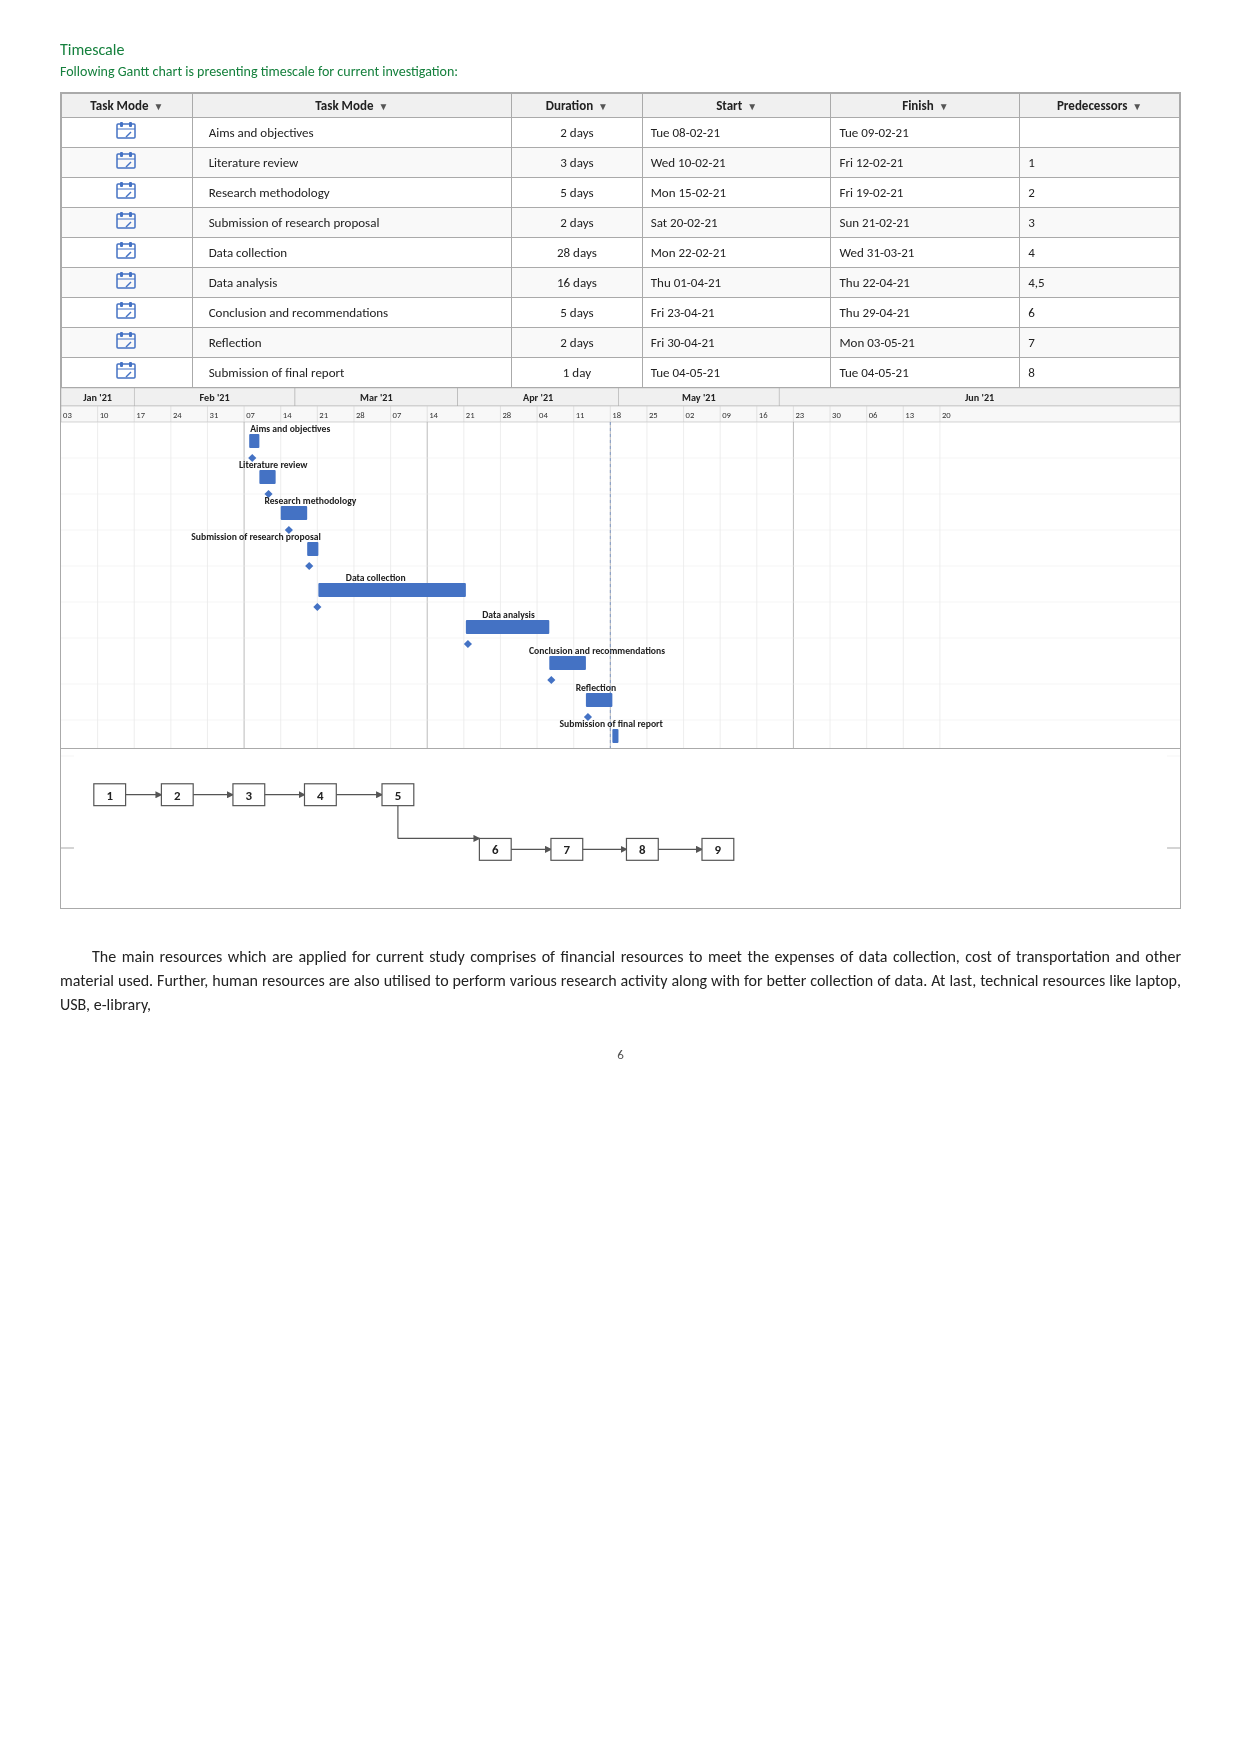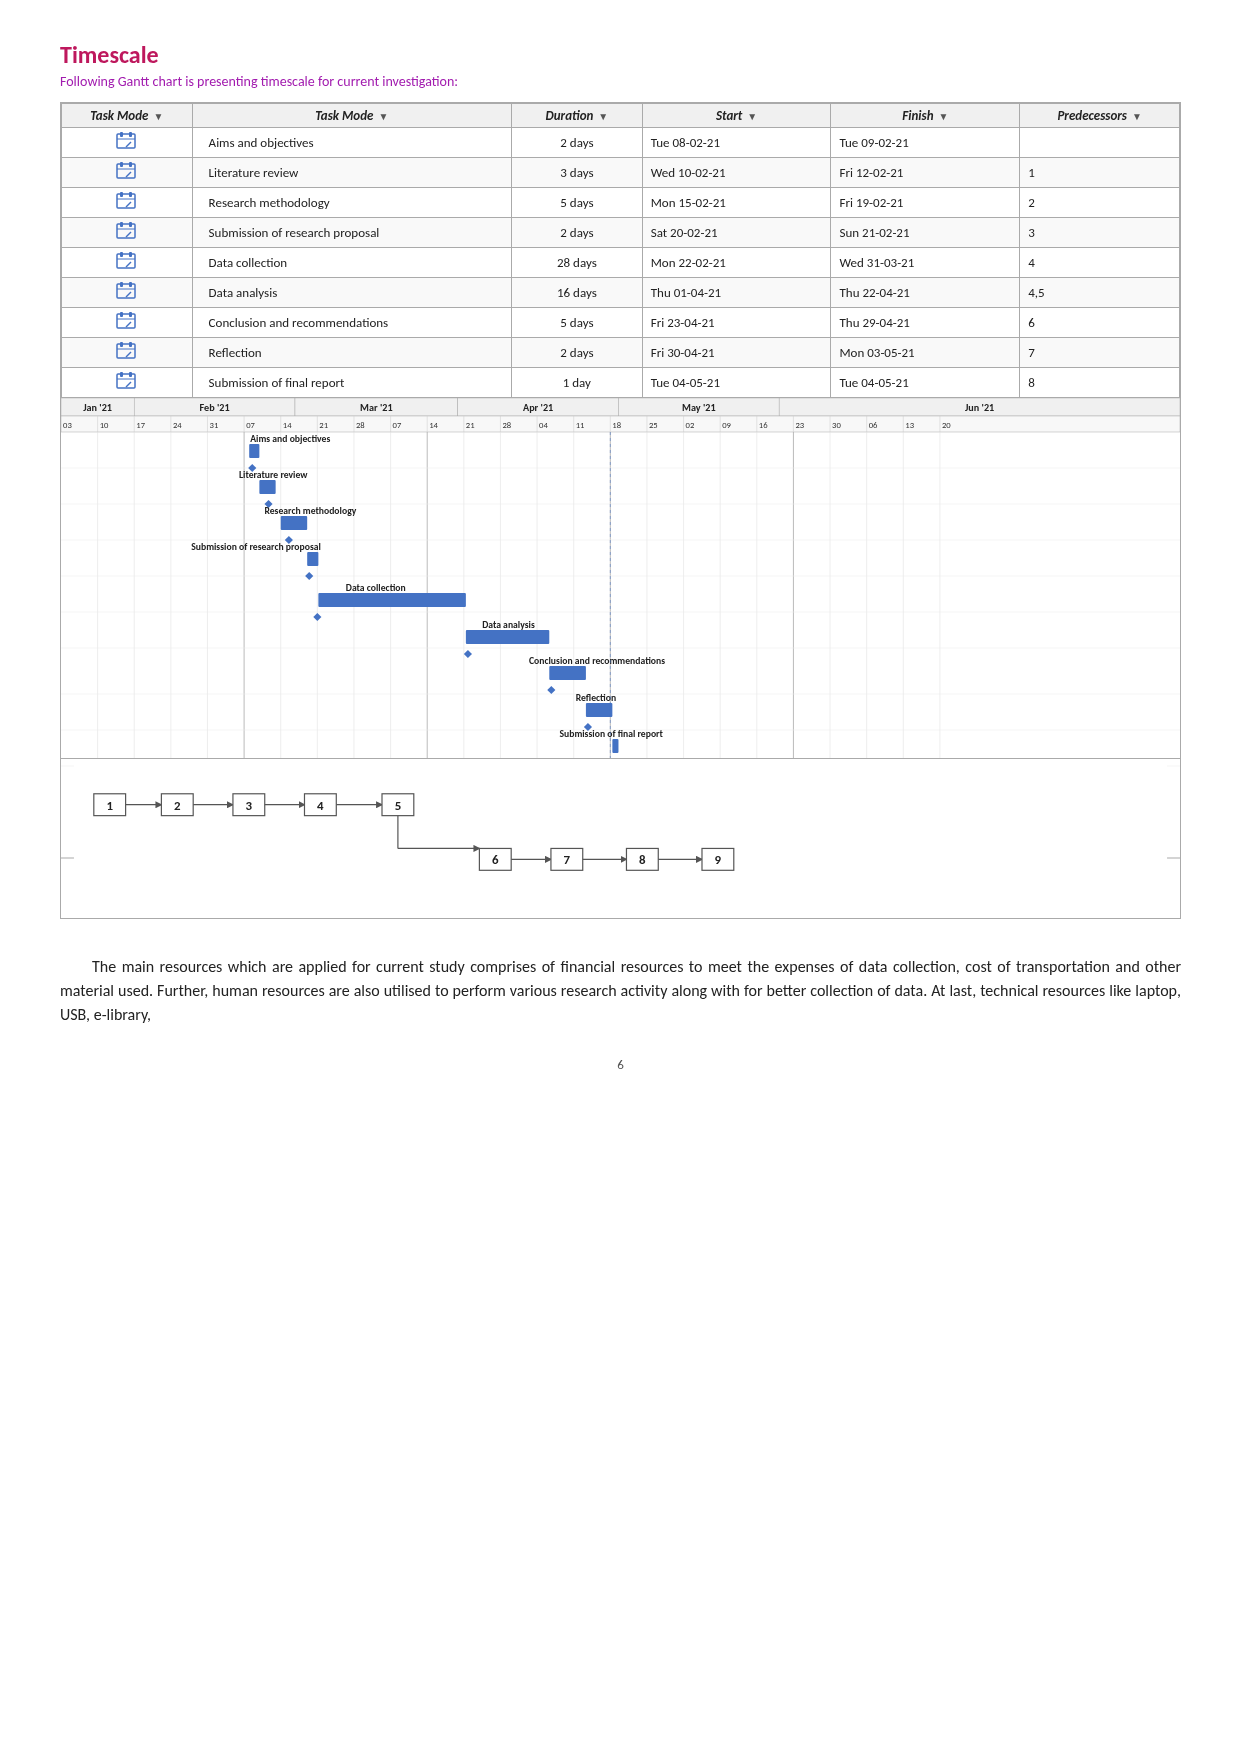--- a/index.html
+++ b/index.html
@@ -7,30 +7,30 @@
       font-family: Calibri, Arial, sans-serif;
       font-size: 14px;
       background: #fff;
       color: #222;
       width: 1241px;
       min-height: 1754px;
       padding: 40px 60px;
     }
 
     h2.section-title {
-      color: #be185d;
-      font-size: 24px;
-      font-weight: bold;
+      color: #15803d;
+      font-size: 16px;
+      font-weight: normal;
       margin-bottom: 4px;
     }
 
     .subtitle {
       font-size: 14px;
       margin-bottom: 12px;
-      color: #a21caf;
+      color: #15803d;
     }
 
     
     .gantt-table {
       width: 100%;
       border-collapse: collapse;
       border: 1px solid #aaa;
       font-size: 13px;
       margin-bottom: 0;
     }
@@ -38,21 +38,20 @@
       border: 1px solid #aaa;
       padding: 4px 8px;
       vertical-align: middle;
     }
     .gantt-table thead tr {
       background: #f0f0f0;
     }
     .gantt-table th {
       font-weight: bold;
       white-space: nowrap;
-      font-style: italic;
     }
     .gantt-table .col-mode { width: 52px; text-align: center; }
     .gantt-table .col-name { width: 220px; }
     .gantt-table .col-duration { width: 90px; text-align: center; }
     .gantt-table .col-start { width: 130px; }
     .gantt-table .col-finish { width: 130px; }
     .gantt-table .col-pred { width: 110px; }
 
     .sort-arrow {
       font-size: 10px;

